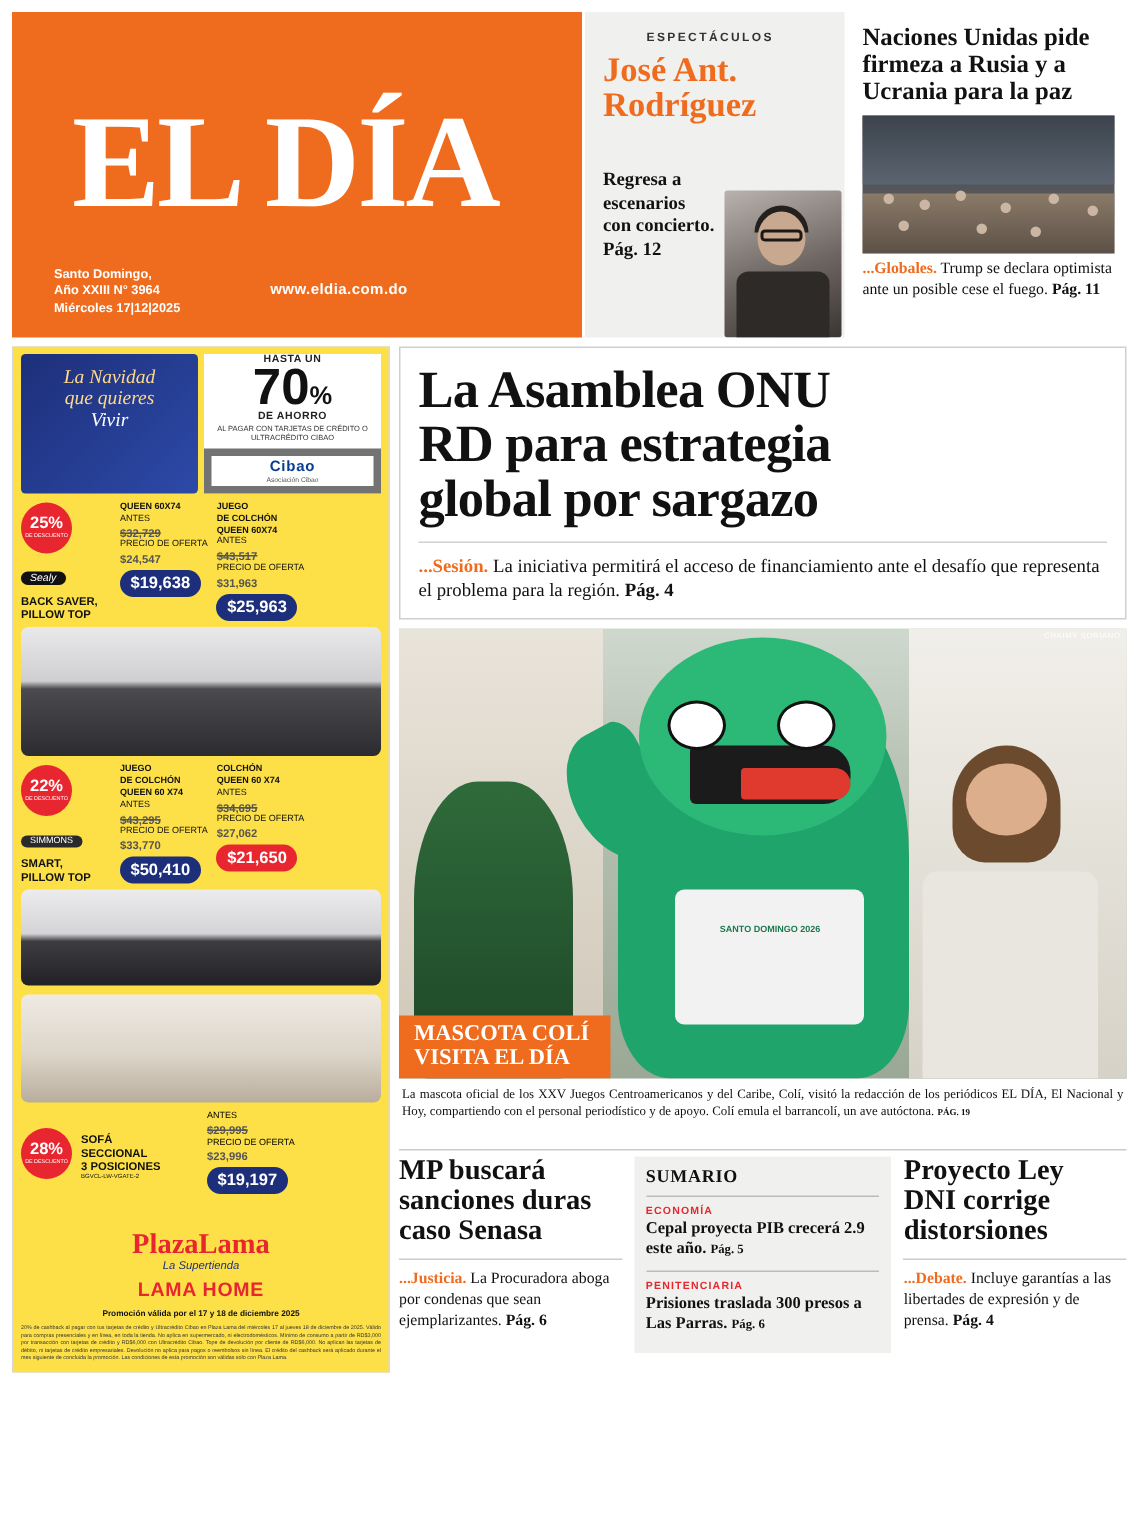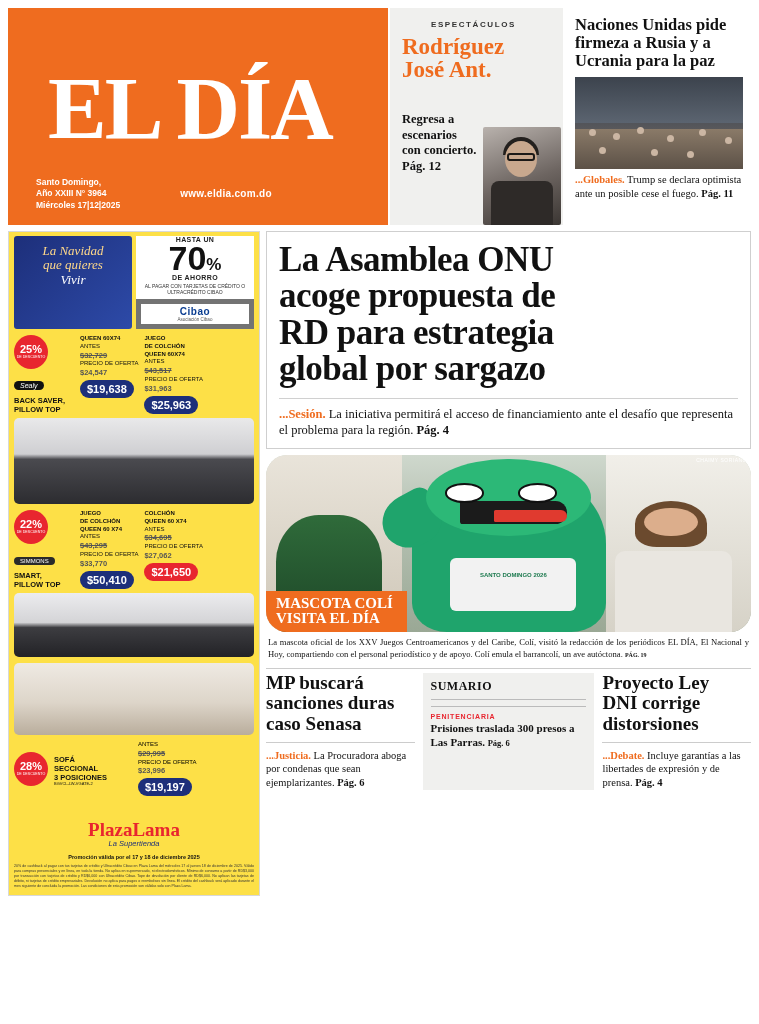--- a/index.html
+++ b/index.html
@@ -182,23 +182,22 @@
     font-family:"Liberation Serif", serif; font-size:12.5px; line-height:1.3; color:#111;
   }
   .lead-sub .lead { color:#ef6c1f; font-weight:bold; }
   .lead-sub .pag { font-weight:bold; }
 
   .photo-box { position:relative; }
   .photo-credit {
     position:absolute; right:4px; top:2px; color:#fff; font-size:5px; letter-spacing:.5px; z-index:4;
   }
   .main-photo {
-    height: 177px; position:relative; overflow:hidden;
+    height: 300px; position:relative; overflow:hidden;
     background: linear-gradient(180deg,#cfd8cd 0%,#b9c4b6 30%,#9aa895 100%);
-    border-radius: 21px;
   }
   .mp-wallL { position:absolute; left:0; top:0; width:28%; height:100%; background:linear-gradient(180deg,#e9e4da,#cfc7b8);}
   .mp-plant { position:absolute; left:2%; top:34%; width:22%; height:66%; background:linear-gradient(180deg,#2f6b3a,#1d4527); border-radius:40% 40% 8% 8%;}
   .mp-wallR { position:absolute; right:0; top:0; width:30%; height:100%; background:linear-gradient(180deg,#f1efe9,#d6d2c7);}
   .mp-mascot-body { position:absolute; left:30%; top:8%; width:40%; height:92%; background:#1fa46c; border-radius:46% 46% 18% 18%;}
   .mp-mascot-head { position:absolute; left:33%; top:2%; width:34%; height:44%; background:#2cb877; border-radius:50%;}
   .mp-beak { position:absolute; left:40%; top:26%; width:22%; height:13%; background:#1b1b1b; border-radius:4px 18px 18px 4px;}
   .mp-beak-red { position:absolute; left:47%; top:31%; width:15%; height:7%; background:#e03a2f; border-radius:3px 12px 12px 3px;}
   .mp-eye { position:absolute; top:16%; width:8%; height:11%; background:#fff; border-radius:50%; border:2px solid #111;}
   .mp-eye.l { left:37%; } .mp-eye.r { left:52%; }
@@ -213,21 +212,21 @@
     position:absolute; left:0; bottom:0; background:#ef6c1f; color:#fff;
     font-family:"Liberation Serif", serif; font-weight:bold; font-size:15px;
     padding:5px 14px 5px 10px; line-height:1.05;
   }
   .photo-caption {
     font-family:"Liberation Serif", serif; font-size:8.6px; line-height:1.35; color:#111;
     padding:5px 2px 0 2px; text-align:justify;
   }
   .photo-caption .pag { font-weight:bold; font-size:6px; }
 
-  .bottom-row { display:flex; gap:8px; padding-top:4px; border-top:1px solid #ccc; margin-top:2px;justify-content:center;}
+  .bottom-row { display:flex; gap:8px; padding-top:4px; border-top:1px solid #ccc; margin-top:13px;justify-content:center;}
   .bcol { flex:1; }
   .bcol.mid { flex:1.05; background:#f0f0ee; padding:6px 8px; }
   .b-title {
     font-family:"Liberation Serif", serif; font-weight:bold; font-size:19px; line-height:1.06; color:#111;
   }
   .b-rule { height:1px; background:#ccc; margin:8px 0 6px 0; }
   .b-sub { font-family:"Liberation Serif", serif; font-size:10.5px; line-height:1.3; color:#111; }
   .b-sub .lead { color:#ef6c1f; font-weight:bold; }
   .b-sub .pag { font-weight:bold; }
   .sumario-h { font-family:"Liberation Serif",serif; font-weight:bold; font-size:12px; letter-spacing:.5px; color:#111; }
@@ -251,22 +250,22 @@
           <div>Año XXIII N° 3964</div>
           <div>Miércoles 17|12|2025</div>
         </div>
         <div class="logo-url">www.eldia.com.do</div>
       </div>
     </div>
 
     <div class="espect">
       <div class="espect-kicker">ESPECTÁCULOS</div>
       <div class="espect-name">
+        <div>José Ant.</div>
         <div>Rodríguez</div>
-        <div>José Ant.</div>
       </div>
       <div class="espect-sub">
         <div>Regresa a</div>
         <div>escenarios</div>
         <div>con concierto.</div>
         <div>Pág. 12</div>
       </div>
       <div class="espect-photo">
         <div class="body"></div>
           <div class="hair"></div>
@@ -350,21 +349,21 @@
               <div>PRECIO DE OFERTA</div>
               <div class="strike" style="text-decoration:none;">$31,963</div>
               <div><span class="pricepill">$25,963</span></div>
             </div>
           </div>
         </div>
         <div class="mattress"></div>
       </div>
 
       <div class="prod">
-        <div style="display:flex; gap:6px; align-items:flex-start;">
+        <div style="display:flex; gap:6px; align-items:flex-end;">
           <div style="width:60px;">
             <div class="badge">
               <span>22%</span>
               <small>DE DESCUENTO</small>
             </div>
             <div style="margin-top:5px;"><span class="brand-logo" style="background:#2a2a2a;font-style:normal;font-size:6px;">SIMMONS</span></div>
             <div class="brand-line">
               <div>SMART,</div>
               <div>PILLOW TOP</div>
             </div>
@@ -413,31 +412,31 @@
             <div>PRECIO DE OFERTA</div>
             <div class="strike" style="text-decoration:none;">$23,996</div>
             <div><span class="pricepill">$19,197</span></div>
           </div>
         </div>
       </div>
 
       <div class="plaza">
         <div class="pl">PlazaLama</div>
         <div class="sup">La Supertienda</div>
+        <div class="home">LAMA HOME</div>
       </div>
       <div class="promo-valid">Promoción válida por el 17 y 18 de diciembre 2025</div>
       <div class="legal">20% de cashback al pagar con tus tarjetas de crédito y Ultracrédito Cibao en Plaza Lama del miércoles 17 al jueves 18 de diciembre de 2025. Válido para compras presenciales y en línea, en toda la tienda. No aplica en supermercado, ni electrodomésticos. Mínimo de consumo a partir de RD$3,000 por transacción con tarjetas de crédito y RD$6,000 con Ultracrédito Cibao. Tope de devolución por cliente de RD$6,000. No aplican las tarjetas de débito, ni tarjetas de crédito empresariales. Devolución no aplica para pagos o reembolsos sin línea. El crédito del cashback será aplicado durante el mes siguiente de concluida la promoción. Las condiciones de esta promoción son válidas solo con Plaza Lama.</div>
     </div>
 
     <div class="content">
 
       <div class="lead-box">
         <div class="lead-title">
           <div>La Asamblea ONU</div>
-          <div>acoge propuesta de</div>
           <div>RD para estrategia</div>
           <div>global por sargazo</div>
         </div>
         <div class="lead-rule"></div>
         <div class="lead-sub">
           <span class="lead">...Sesión.</span><span> La iniciativa permitirá el acceso de financiamiento ante el desafío que representa el problema para la región.</span>
           <span class="pag">Pág. 4</span>
         </div>
       </div>
 
@@ -481,20 +480,27 @@
           <div class="b-rule"></div>
           <div class="b-sub">
             <span class="lead">...Justicia.</span><span> La Procuradora aboga por condenas que sean ejemplarizantes.</span>
             <span class="pag">Pág. 6</span>
           </div>
         </div>
 
         <div class="bcol mid">
           <div class="sumario-h">SUMARIO</div>
           <div class="sumario-rule"></div>
+          <div>
+            <div class="sum-kicker">ECONOMÍA</div>
+            <div class="sum-text">
+              <span>Cepal proyecta PIB crecerá 2.9 este año.</span>
+              <span class="pag">Pág. 5</span>
+            </div>
+          </div>
           <div class="sumario-rule"></div>
           <div>
             <div class="sum-kicker">PENITENCIARIA</div>
             <div class="sum-text">
               <span>Prisiones traslada 300 presos a Las Parras.</span>
               <span class="pag">Pág. 6</span>
             </div>
           </div>
         </div>
 

